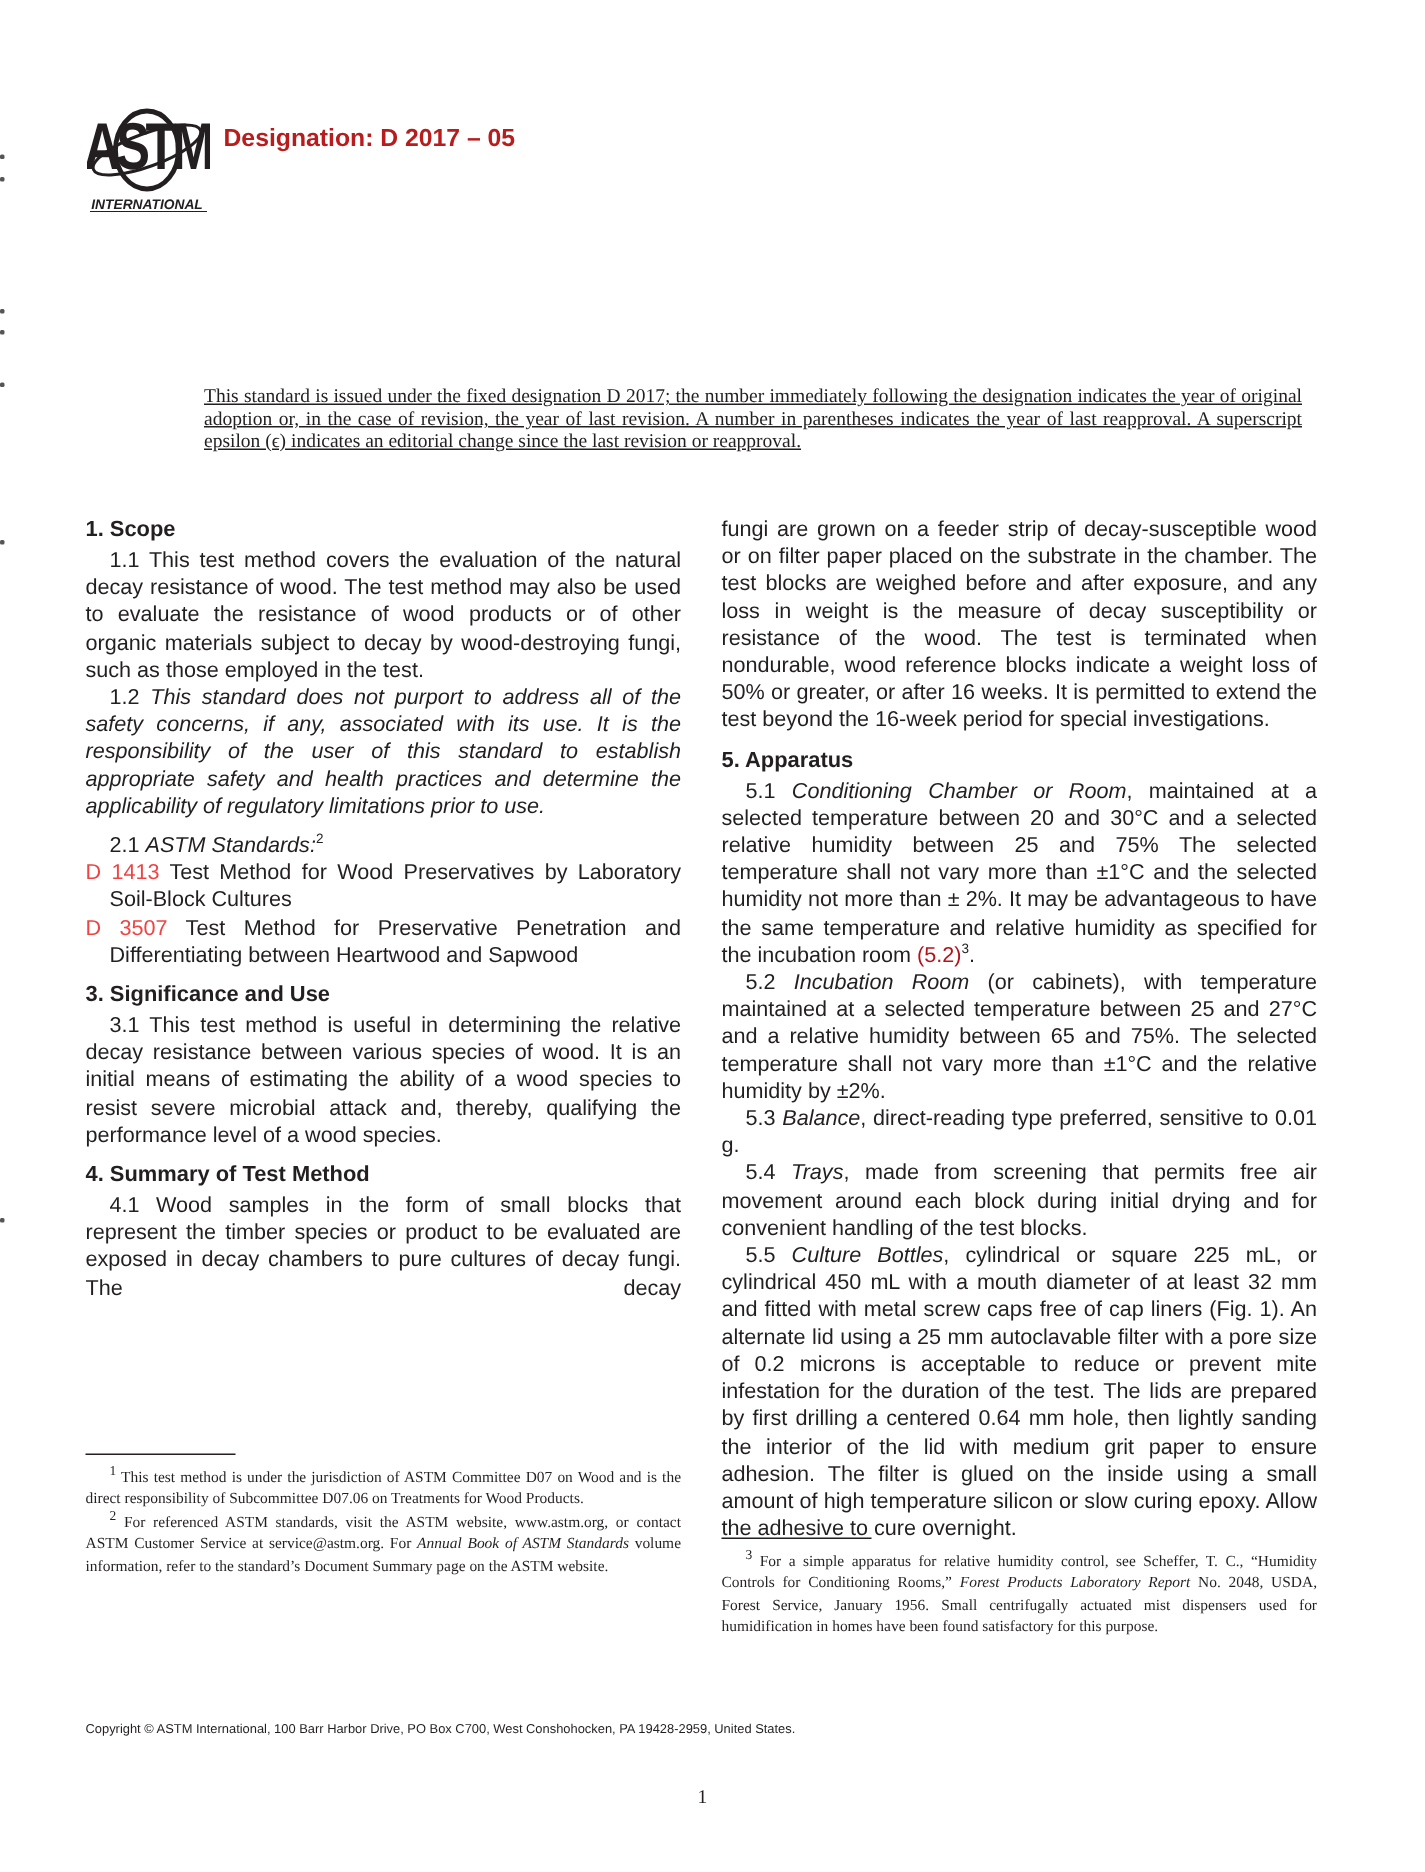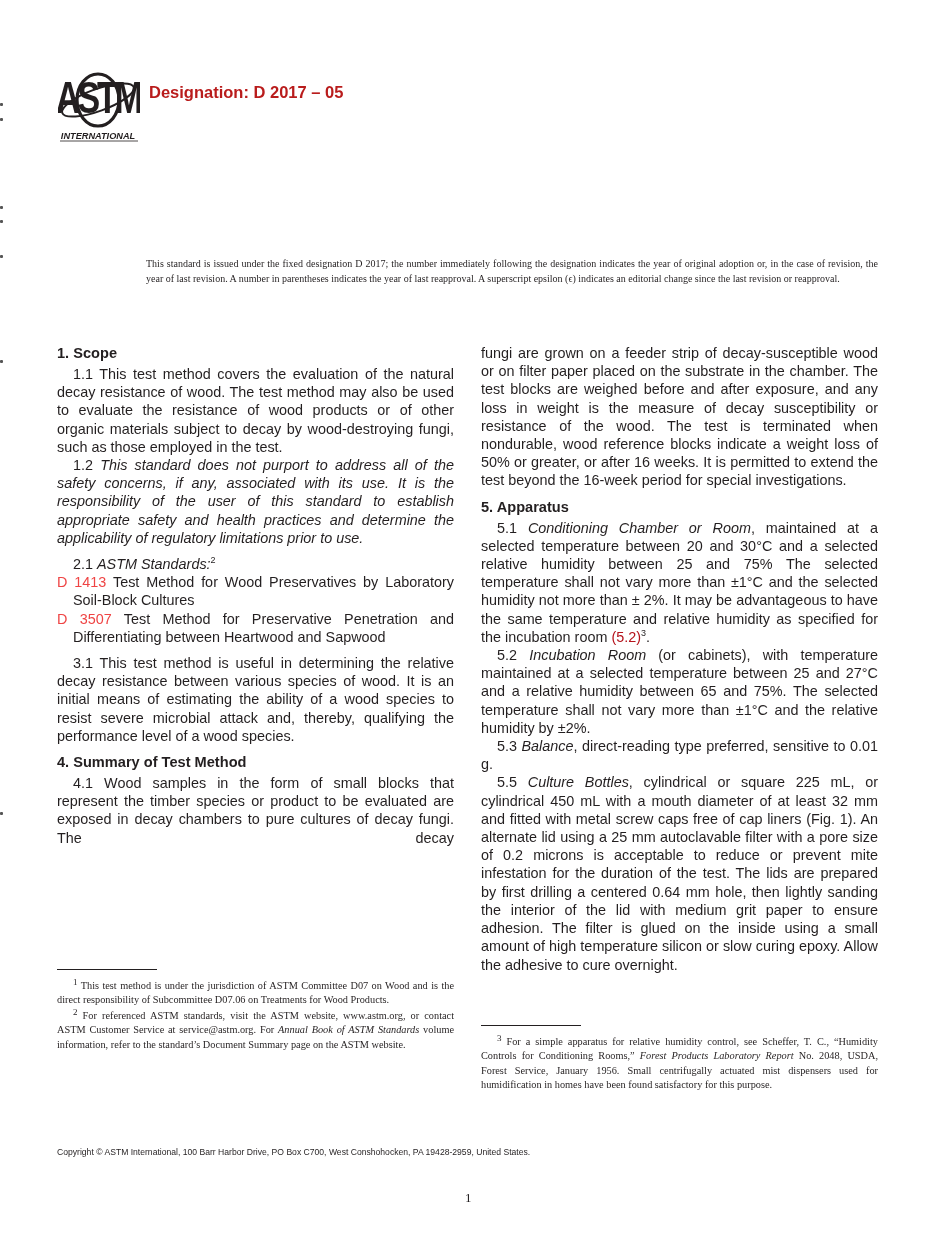--- a/index.html
+++ b/index.html
@@ -8,21 +8,21 @@
 
     .edge-marks { position: absolute; left: 0; top: 0; width: 6px; height: 900px; }
     .edge-mark { position: absolute; left: 0; width: 3px; height: 3px; background: #555; border-radius: 1px; }
 
     .logo { position: absolute; left: 58px; top: 70px; width: 82px; height: 72px; }
     .designation { position: absolute; left: 149px; top: 83px; font-family: "Liberation Sans", sans-serif; font-weight: bold; font-size: 16.5px; color: #b91c1c; }
 
     .title-block { position: absolute; left: 146px; top: 163px; width: 680px; font-family: "Liberation Sans", sans-serif; font-weight: bold; font-size: 20.5px; line-height: 24px; color: #231f20; }
     .title-block sup { font-size: 12px; vertical-align: super; line-height: 0; }
 
-    .issuance { position: absolute; left: 146px; top: 256px; width: 732px; font-family: "Liberation Serif", serif; font-size: 10px; line-height: 15px; text-align: justify; color: #231f20; }
+    .issuance { position: absolute; left: 136px; top: 256px; width: 732px; font-family: "Liberation Serif", serif; font-size: 13px; line-height: 15px; text-align: justify; color: #231f20; text-decoration: underline; }
 
     .col { position: absolute; top: 317px; width: 397px; font-family: Liberation Sans, sans-serif; font-size: 14.4px; line-height: 18.2px; color: #231f20; margin-top: 27px; }
     .col-left { left: 57px; }
     .col-right { left: 481px; }
 
     .sec-head { font-weight: bold; font-size: 14.6px; margin: 0 0 3px 0; line-height: 18px; }
     .para { text-indent: 16px; text-align: justify; margin: 0; }
     .gap { height: 8px; }
     .ref-item { padding-left: 16px; text-indent: -16px; margin: 0; text-align: justify; }
     .ref-code { color: #ef4444; }
@@ -69,20 +69,21 @@
     <div class="sec-head">1.  Scope</div>
     <p class="para">1.1 This test method covers the evaluation of the natural decay resistance of wood. The test method may also be used to evaluate the resistance of wood products or of other organic materials subject to decay by wood-destroying fungi, such as those employed in the test.</p>
     <p class="para"><span>1.2 </span><span class="it">This standard does not purport to address all of the safety concerns, if any, associated with its use. It is the responsibility of the user of this standard to establish appropriate safety and health practices and determine the applicability of regulatory limitations prior to use.</span></p>
     <div class="gap"></div>
 
     <p class="para"><span>2.1  </span><span class="it">ASTM Standards:</span><sup class="fn">2</sup></p>
     <p class="ref-item"><span class="ref-code">D 1413</span><span> Test Method for Wood Preservatives by Laboratory Soil-Block Cultures</span></p>
     <p class="ref-item"><span class="ref-code">D 3507</span><span> Test Method for Preservative Penetration and Differentiating between Heartwood and Sapwood</span></p>
     <div class="gap"></div>
 
+    <div class="sec-head">3.  Significance and Use</div>
     <p class="para">3.1 This test method is useful in determining the relative decay resistance between various species of wood. It is an initial means of estimating the ability of a wood species to resist severe microbial attack and, thereby, qualifying the performance level of a wood species.</p>
     <div class="gap"></div>
 
     <div class="sec-head">4.  Summary of Test Method</div>
     <p class="para" style="text-align-last: justify;">4.1  Wood samples in the form of small blocks that represent the timber species or product to be evaluated are exposed in decay chambers to pure cultures of decay fungi. The decay</p>
   </div>
 
   <div class="fn-rule" style="left:57px; top:969px;"></div>
   <div class="footnotes" style="left:57px; top:979px;">
     <p><sup class="fn">1</sup><span> This test method is under the jurisdiction of ASTM Committee D07 on Wood and is the direct responsibility of Subcommittee D07.06 on Treatments for Wood Products.</span></p>
@@ -90,20 +91,21 @@
   </div>
 
   <div class="col col-right">
     <p class="para" style="text-indent:0">fungi are grown on a feeder strip of decay-susceptible wood or on filter paper placed on the substrate in the chamber. The test blocks are weighed before and after exposure, and any loss in weight is the measure of decay susceptibility or resistance of the wood. The test is terminated when nondurable, wood reference blocks indicate a weight loss of 50% or greater, or after 16 weeks. It is permitted to extend the test beyond the 16-week period for special investigations.</p>
     <div class="gap"></div>
 
     <div class="sec-head">5.  Apparatus</div>
     <p class="para"><span>5.1 </span><span class="it">Conditioning Chamber or Room</span><span>, maintained at a selected temperature between 20 and 30°C and a selected relative humidity between 25 and 75% The selected temperature shall not vary more than ±1°C and the selected humidity not more than ± 2%. It may be advantageous to have the same temperature and relative humidity as specified for the incubation room </span><span class="link-red">(5.2)</span><sup class="fn">3</sup><span>.</span></p>
     <p class="para"><span>5.2 </span><span class="it">Incubation Room</span><span> (or cabinets), with temperature maintained at a selected temperature between 25 and 27°C and a relative humidity between 65 and 75%. The selected temperature shall not vary more than ±1°C and the relative humidity by ±2%.</span></p>
     <p class="para"><span>5.3 </span><span class="it">Balance</span><span>, direct-reading type preferred, sensitive to 0.01 g.</span></p>
+    <p class="para"><span>5.4 </span><span class="it">Trays</span><span>, made from screening that permits free air movement around each block during initial drying and for convenient handling of the test blocks.</span></p>
     <p class="para"><span>5.5 </span><span class="it">Culture Bottles</span><span>, cylindrical or square 225 mL, or cylindrical 450 mL with a mouth diameter of at least 32 mm and fitted with metal screw caps free of cap liners (Fig. 1). An alternate lid using a 25 mm autoclavable filter with a pore size of 0.2 microns is acceptable to reduce or prevent mite infestation for the duration of the test. The lids are prepared by first drilling a centered 0.64 mm hole, then lightly sanding the interior of the lid with medium grit paper to ensure adhesion. The filter is glued on the inside using a small amount of high temperature silicon or slow curing epoxy. Allow the adhesive to cure overnight.</span></p>
   </div>
 
   <div class="fn-rule" style="left:481px; top:1025px;"></div>
   <div class="footnotes" style="left:481px; top:1035px;">
     <p><sup class="fn">3</sup><span> For a simple apparatus for relative humidity control, see Scheffer, T. C., “Humidity Controls for Conditioning Rooms,” </span><span class="it">Forest Products Laboratory Report</span><span> No. 2048, USDA, Forest Service, January 1956. Small centrifugally actuated mist dispensers used for humidification in homes have been found satisfactory for this purpose.</span></p>
   </div>
 
   <div class="copyright">Copyright © ASTM International, 100 Barr Harbor Drive, PO Box C700, West Conshohocken, PA 19428-2959, United States.</div>
   <div class="page-number">1</div>

